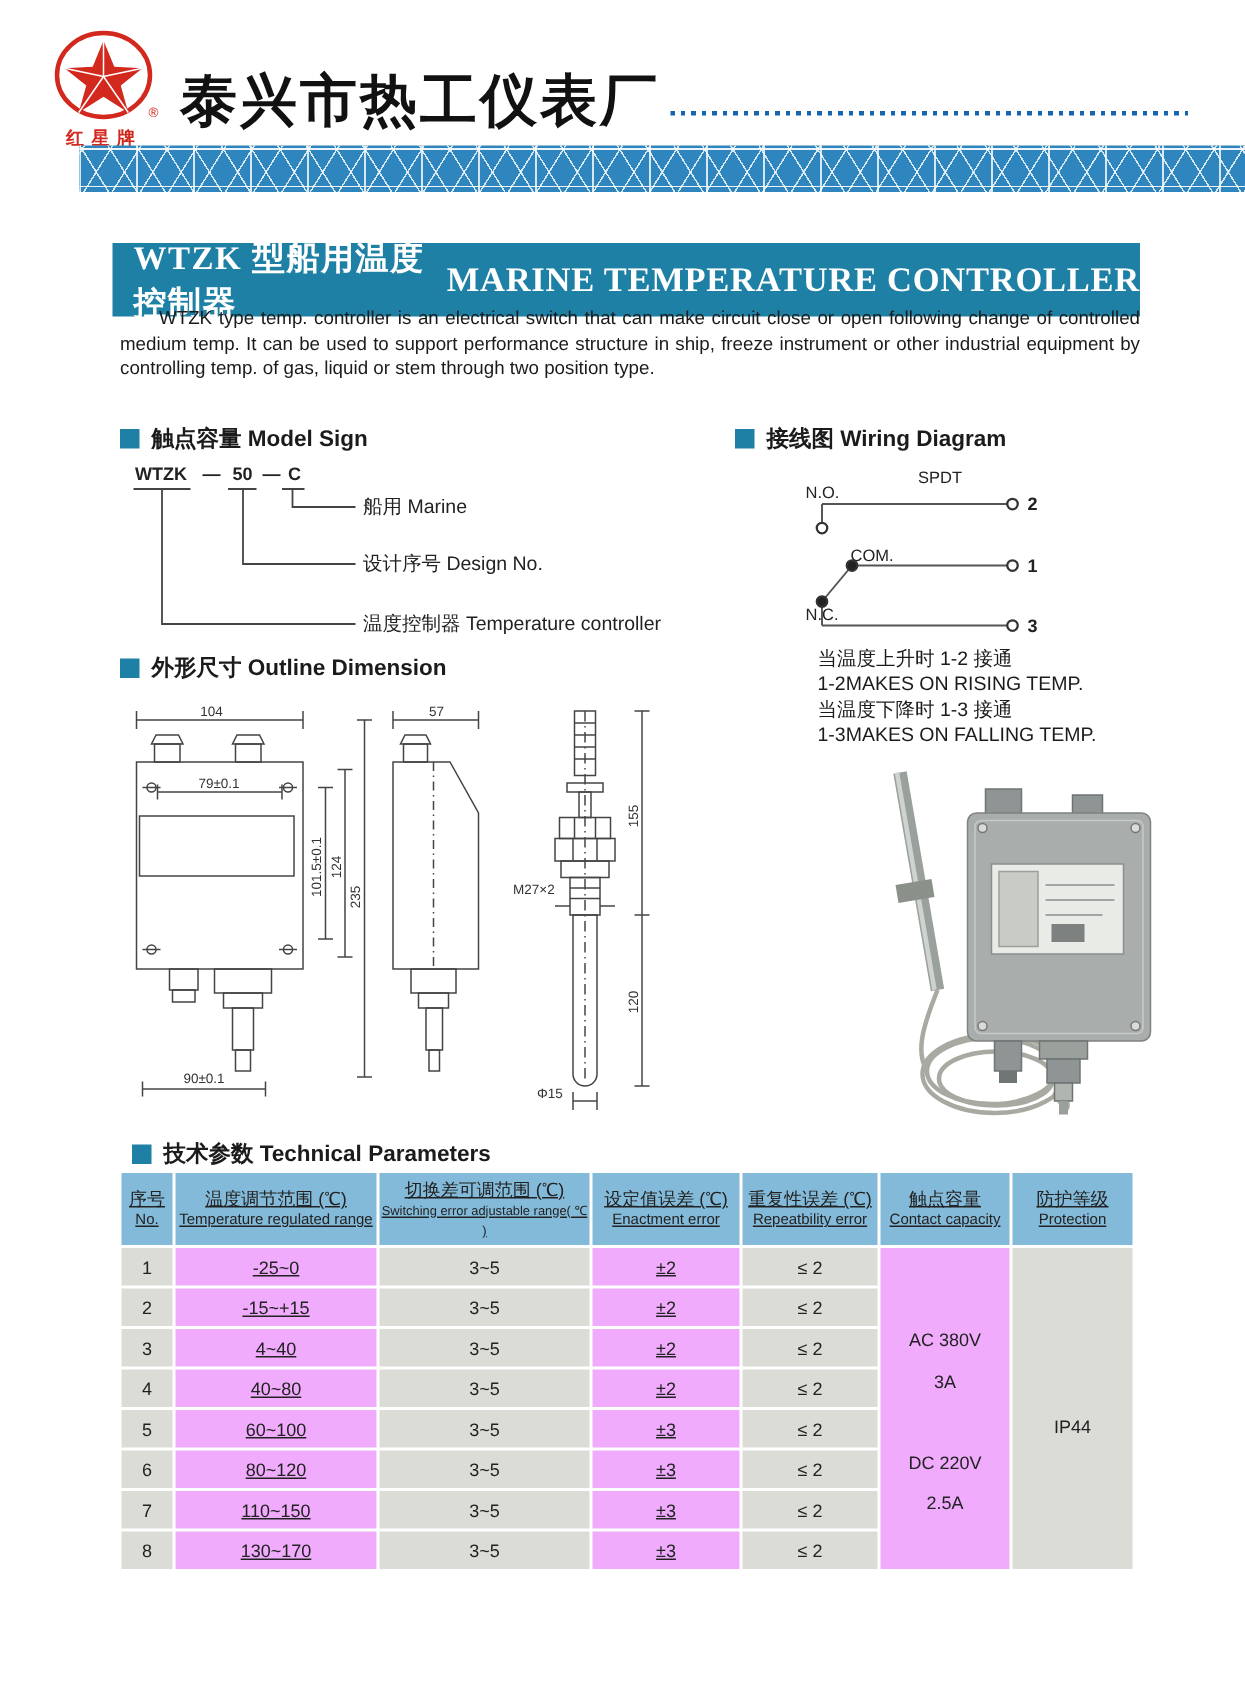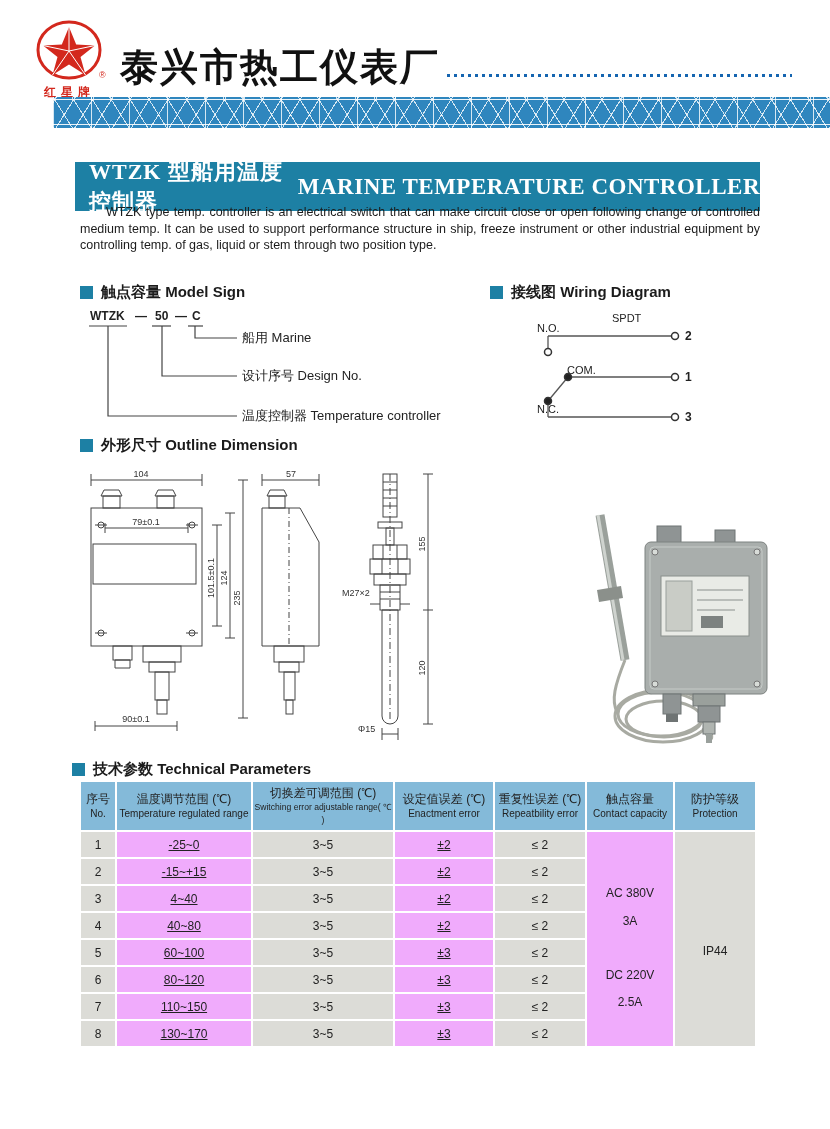--- a/index.html
+++ b/index.html
@@ -37,21 +37,21 @@
   
   svg text{font-family:"Liberation Sans",sans-serif;}
   .dimtxt{font-size:9px;fill:#333;}
   .diagtxt{font-size:12px;fill:#222;font-weight:bold;}
 
   .wiring-notes div{font-size:13px;line-height:17px;white-space:nowrap;}
 
   
   table.params{border-collapse:separate;border-spacing:2px;table-layout:fixed;}
   table.params th,table.params td{padding:0;text-align:center;vertical-align:middle;font-size:12px;color:#222;}
-  table.params th{background:#84bad9;height:48px;font-weight:normal;}
+  table.params th{background:#84bad9;height:48px;font-weight:normal;text-decoration:underline;}
   .h-zh{font-size:12px;line-height:15px;}
   .h-en{font-size:10px;line-height:13px;}
   .h-en.small{font-size:8.6px;}
   table.params td{height:25px;}
   .cell-g{background:#dcdcd7;}
   .cell-b{background:#f0abfc;text-decoration:underline;}
   td.merged{position:relative;}
   td.merged span{position:absolute;left:0;width:100%;text-align:center;font-size:12px;}
 </style>
 </head>
@@ -140,20 +140,26 @@
       <circle cx="53" cy="69" r="3.5" fill="#222"></circle>
       <circle cx="33" cy="93" r="3.5" fill="#222"></circle>
     </g>
     <g font-size="12" font-weight="bold" fill="#222">
       <text x="170" y="32">2</text>
       <text x="170" y="73">1</text>
       <text x="170" y="113">3</text>
     </g>
   </svg>
 
+  <div class="abs wiring-notes" style="left:545px;top:430px">
+    <div>当温度上升时 1-2 接通</div>
+    <div>1-2MAKES ON RISING TEMP.</div>
+    <div>当温度下降时 1-3 接通</div>
+    <div>1-3MAKES ON FALLING TEMP.</div>
+  </div>
 
   <div class="abs sec" style="left:80px;top:436px">
     <span class="bullet"></span>
     <span class="sec-label"><span>外形尺寸</span> <span>Outline Dimension</span></span>
   </div>
 
   <svg class="abs" style="left:85px;top:468px" width="170" height="290" viewBox="0 0 170 290">
     <g stroke="#444" stroke-width="1" fill="none">
       <line x1="6" y1="12" x2="117" y2="12"></line>
         <line x1="6" y1="6" x2="6" y2="18"></line>
@@ -289,21 +295,21 @@
     <g>
       <rect x="118" y="194" width="18" height="20" fill="#8f9494" stroke="#6f7474"></rect>
       <rect x="121" y="214" width="12" height="8" fill="#6f7474"></rect>
       <rect x="148" y="194" width="32" height="12" fill="#9aa09c" stroke="#6f7474"></rect>
       <rect x="153" y="206" width="22" height="16" fill="#8f9494" stroke="#6f7474"></rect>
       <rect x="158" y="222" width="12" height="12" fill="#b0b5b1" stroke="#6f7474"></rect>
       <rect x="161" y="234" width="6" height="9" fill="#9aa09c"></rect>
     </g>
   </svg>
 
-  <div class="abs sec" style="left:72px;top:760px">
+  <div class="abs sec" style="left:88px;top:760px">
     <span class="bullet"></span>
     <span class="sec-label"><span>技术参数</span> <span>Technical Parameters</span></span>
   </div>
 
   <table class="abs params" style="left:79px;top:780px">
     <colgroup>
       <col style="width:34px">
         <col style="width:134px">
         <col style="width:140px">
         <col style="width:98px">

